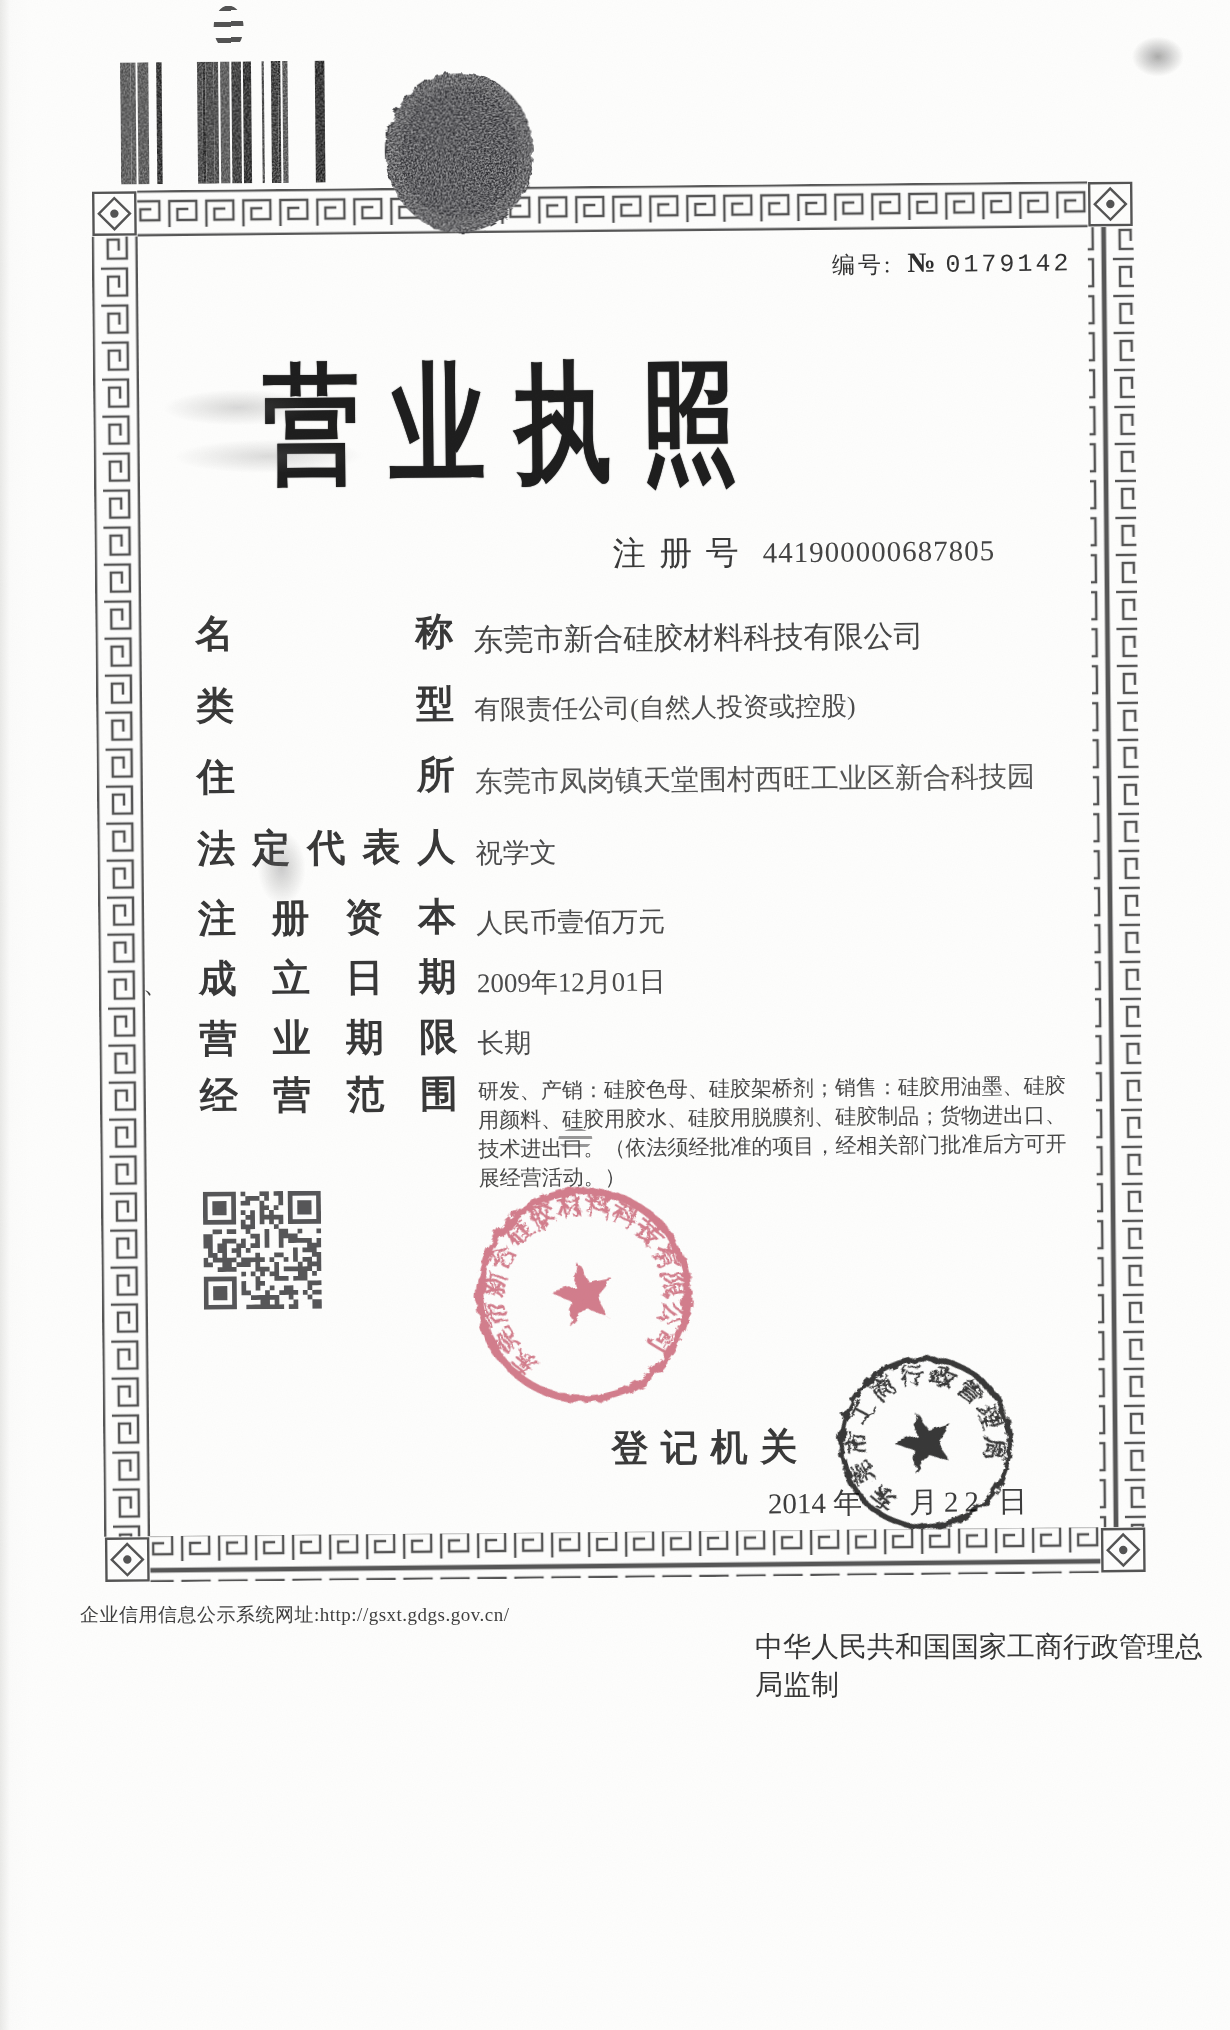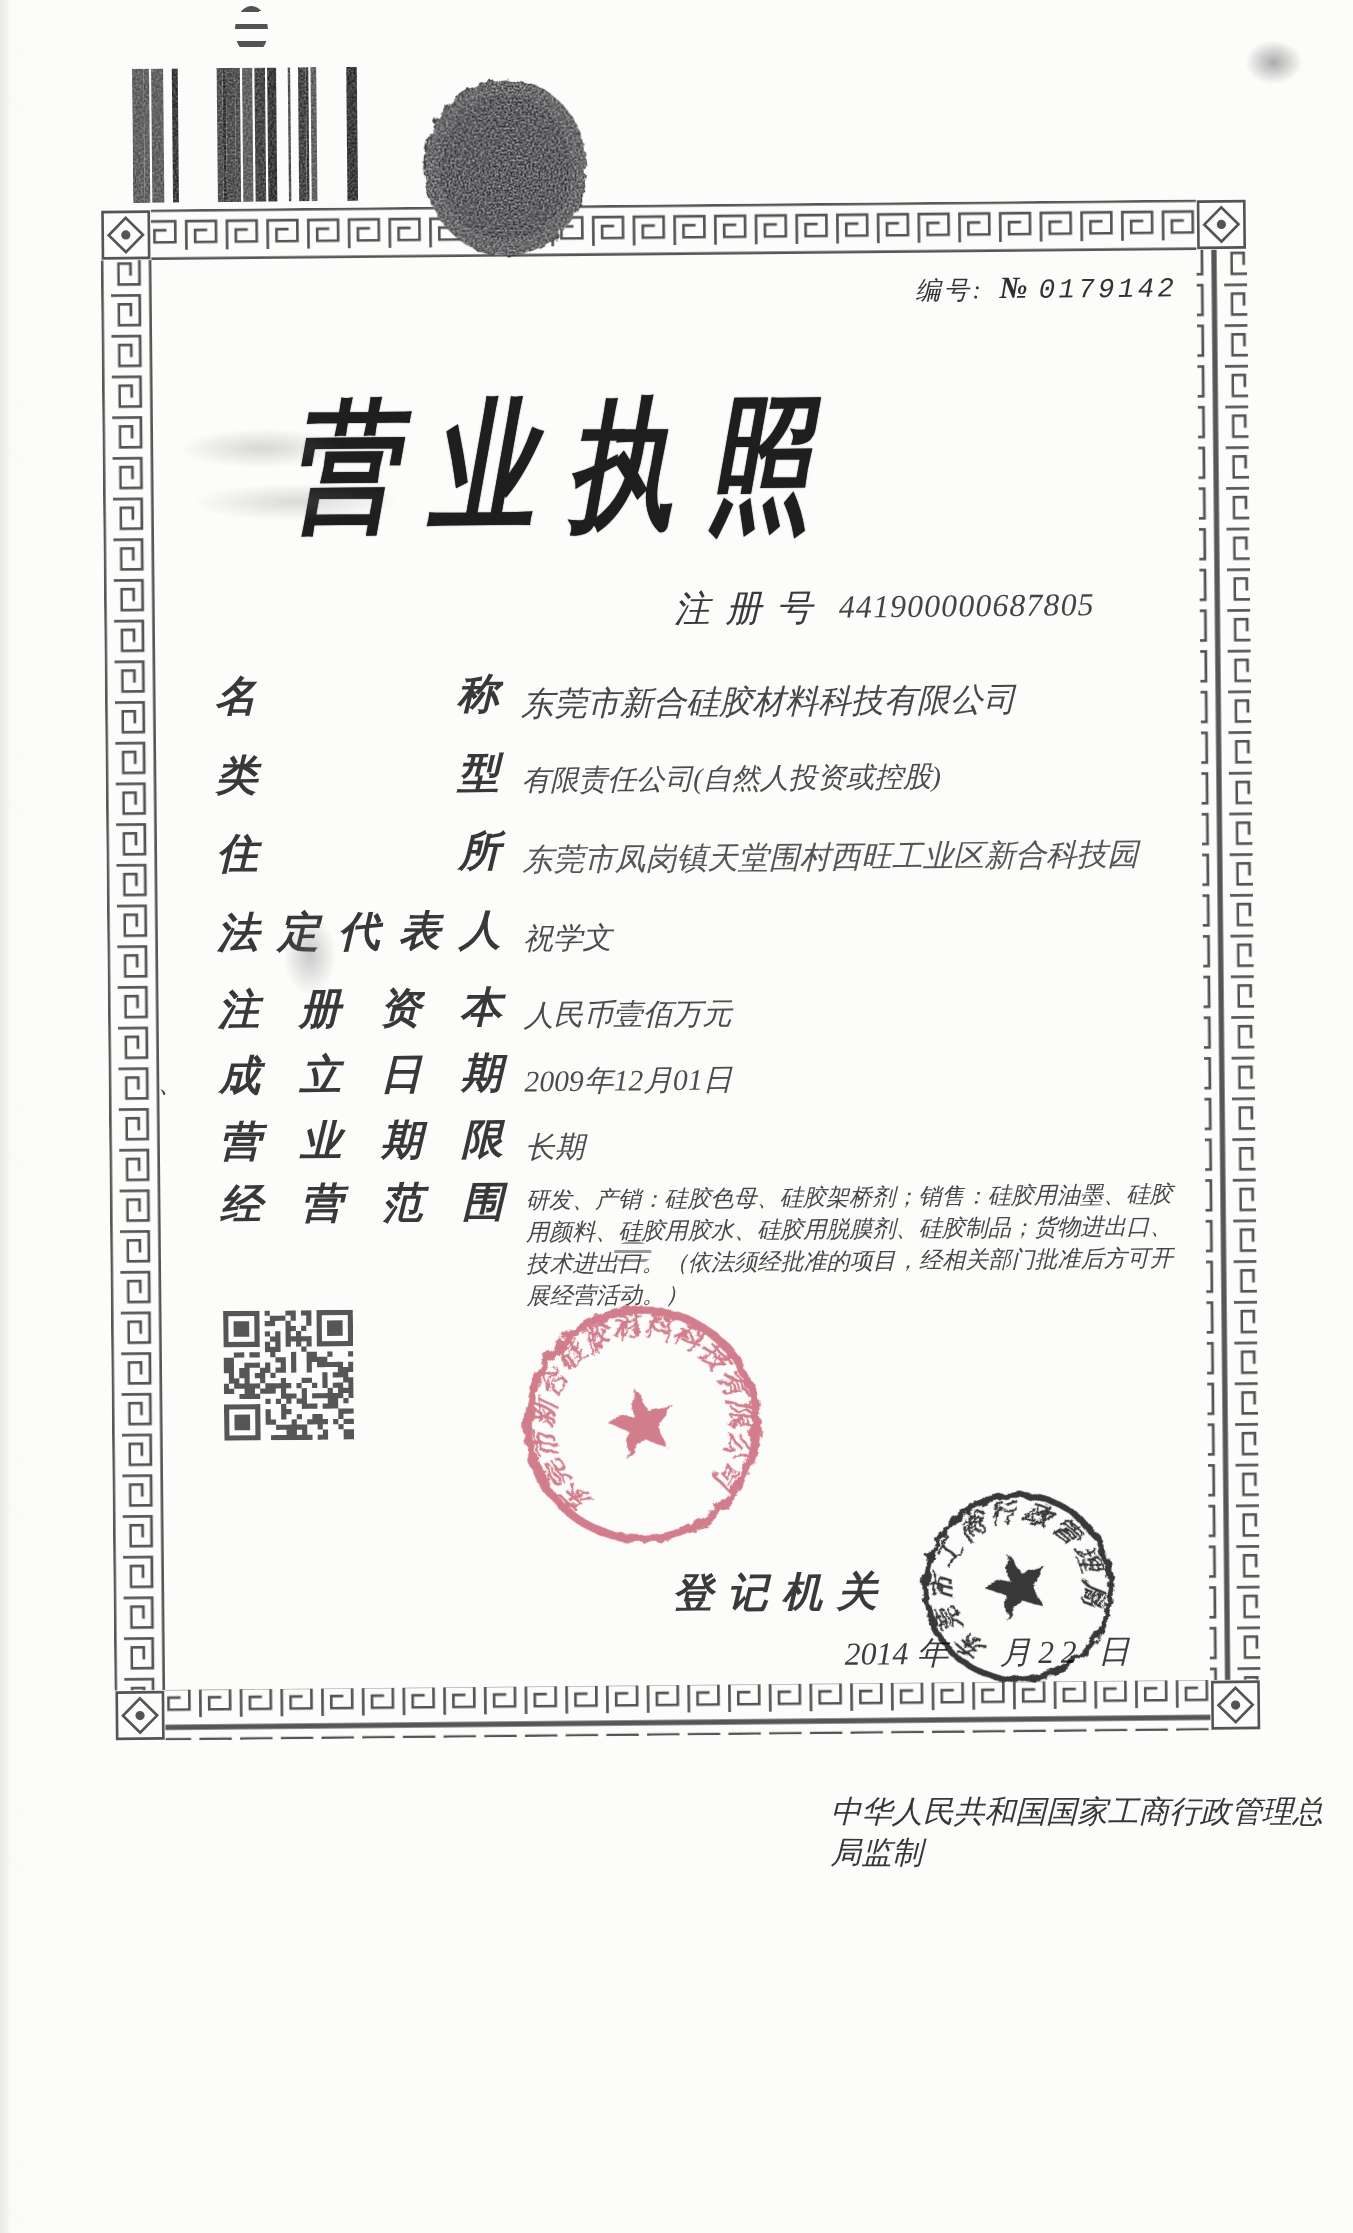--- a/index.html
+++ b/index.html
@@ -1,17 +1,17 @@
 <!DOCTYPE html>
 <html><head>
 <meta charset="utf-8">
 <style>
   html,body{margin:0;padding:0;width:1230px;height:2030px;background:#fdfdfc;overflow:hidden;
     font-family:"Liberation Serif","DejaVu Serif",serif;-webkit-font-smoothing:antialiased;}
-  .page{position:absolute;inset:0;background:linear-gradient(90deg,#e9e9e7 0,#fbfbfa 10px,#fdfdfc 30px);font-style:italic;}
+  .page{position:absolute;inset:0;background:linear-gradient(90deg,#e9e9e7 0,#fbfbfa 10px,#fdfdfc 30px);}
   .cert{position:absolute;inset:0;transform:rotate(-0.55deg);transform-origin:600px 900px;}
 
   
   .frame{position:absolute;left:98px;top:186px;}
 
   
   .barcode{position:absolute;left:128px;top:58px;width:205px;height:122px;}
 
   
   .emblem{position:absolute;left:388px;top:66px;width:158px;height:170px;}
@@ -294,18 +294,19 @@
     </svg>
 
     <div class="smudge sm1"></div>
     <div class="smudge sm2"></div>
     <div class="smudge sm3"></div>
     <div class="smudge sm4"></div>
     <div class="smudge sm5"></div>
     <div class="smudge sm6"></div>
   </div>
 
+  <div class="footer-l">企业信用信息公示系统网址:http://gsxt.gdgs.gov.cn/</div>
   <div class="footer-r">中华人民共和国国家工商行政管理总局监制</div>
 
   <svg class="noise" width="1230" height="2030">
     <rect width="1230" height="2030" filter="url(#f-grain)"></rect>
   </svg>
 </div>
 
 </body></html>

